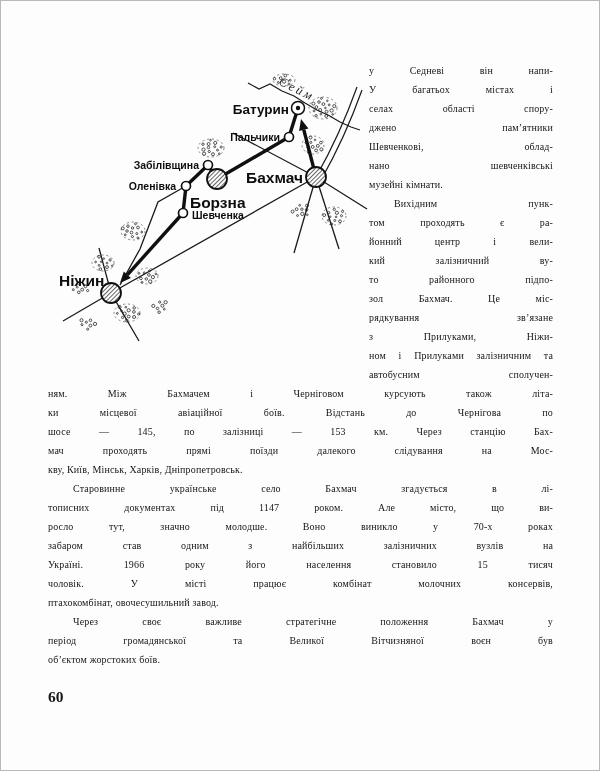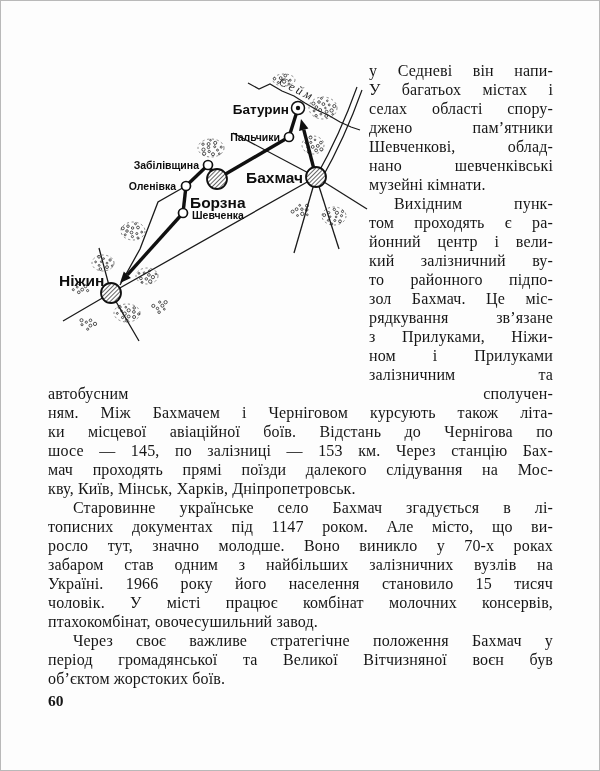--- a/index.html
+++ b/index.html
@@ -7,28 +7,28 @@
     width:600px;height:771px;box-sizing:border-box;
     background:#fdfdfd;border:1px solid #b9b9b9;
     padding:60px 46px 0 47px;
     font-family:"Liberation Serif", serif;
     color:#161616;overflow:hidden;
   }
   .content{width:100%;}
   .map-figure{float:left;width:321px;height:320px;}
   .map-figure svg{display:block;margin:2px 0 0 3px;}
   .line{
-    font-size:16px;line-height:19px;
+    font-size:10px;line-height:19px;
     text-align:justify;text-align-last:justify;
     letter-spacing:0.15px;white-space:normal;
   }
   .line.end{text-align-last:left;}
   .line.ind{text-indent:25px;}
   .page-num{
-    clear:both;margin-top:3px;
+    clear:both;margin-top:18px;
     font-size:15.5px;font-weight:bold;line-height:19px;
   }
 </style>
 </head>
 <body>
 
 <div class="page">
   <div class="content">
     <div class="map-figure">
       <svg width="318" height="300" viewBox="0 0 318 300" xmlns="http://www.w3.org/2000/svg">

